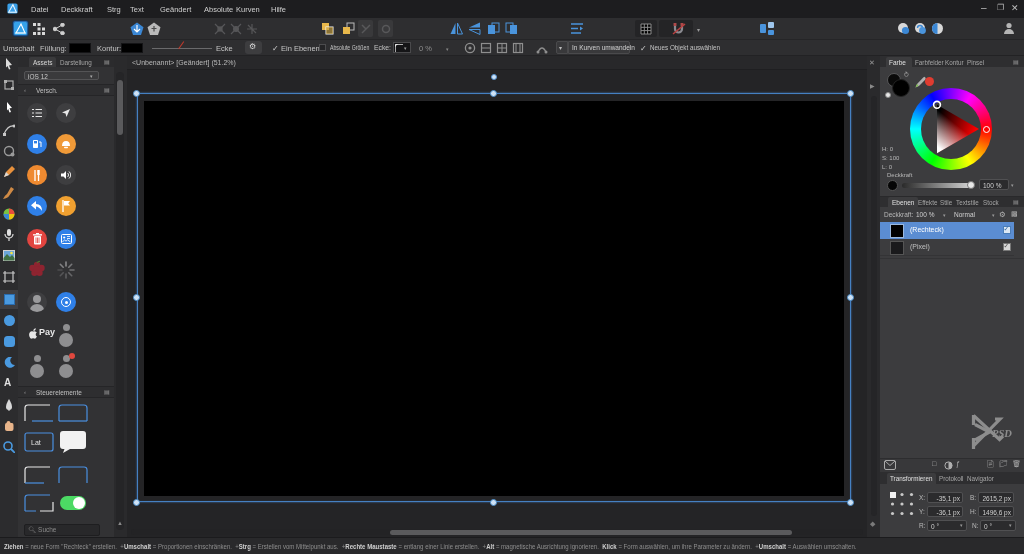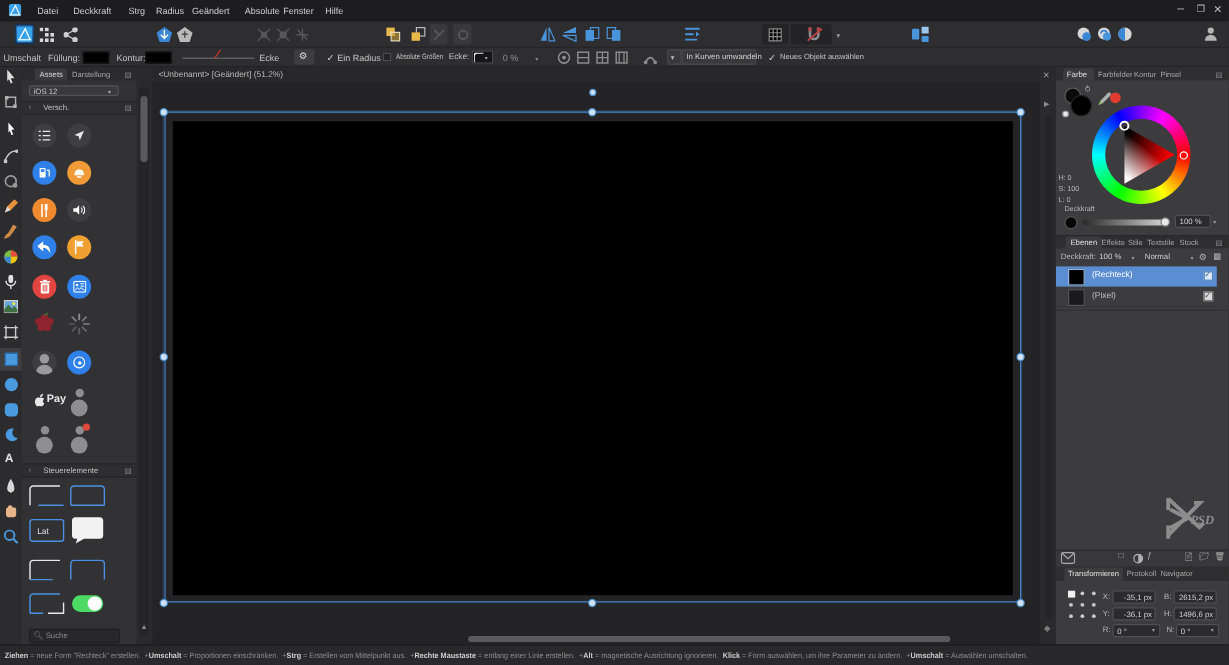--- a/index.html
+++ b/index.html
@@ -32,24 +32,24 @@
 <div id="root">
   <div id="menubar">
     <svg class="abs" style="left:7px;top:3px" width="11" height="11" viewBox="0 0 13 13">
         <rect x="0.5" y="0.5" width="12" height="12" rx="2" fill="#3aa0e8"></rect>
         <path d="M2 11 L7 2 L11 11 Z" fill="none" stroke="#eaf6ff" stroke-width="1.2"></path>
         <path d="M1 11 L12 11" stroke="#bfe4fb" stroke-width="1"></path>
       </svg>
     <span class="mi" style="left:31px">Datei</span>
     <span class="mi" style="left:61px">Deckkraft</span>
     <span class="mi" style="left:107px">Strg</span>
-    <span class="mi" style="left:130px">Radius</span>
+    <span class="mi" style="left:130px">Text</span>
     <span class="mi" style="left:160px">Geändert</span>
     <span class="mi" style="left:204px">Absolute</span>
-    <span class="mi" style="left:236px">Fenster</span>
+    <span class="mi" style="left:236px">Kurven</span>
     <span class="mi" style="left:271px">Hilfe</span>
     <span class="mi" style="left:981px;top:2px;font-size:10px;color:#bdbdbd">–</span>
     <span class="mi" style="left:997px;top:3px;font-size:8px;color:#bdbdbd">❐</span>
     <span class="mi" style="left:1011px;top:3px;font-size:9px;color:#bdbdbd">✕</span>
   </div>
   <div id="toolbar">
 
     <div class="abs" style="left:12px;top:2px;width:17px;height:17px;border-radius:3px;background:linear-gradient(#2a6bb0,#1d4f8a);border:1px solid #17324f"></div>
     <svg class="abs" style="left:14px;top:4px" width="13" height="13" viewBox="0 0 13 13">
         <rect width="13" height="13" rx="1.5" fill="#35a2ea"></rect>
@@ -191,21 +191,21 @@
     <span class="t" style="left:40px">Füllung:</span>
     <div class="abs" style="left:69px;top:2.5px;width:22px;height:10px;background:#000;border:1px solid #141416"></div>
     <span class="t" style="left:97px">Kontur:</span>
     <div class="abs" style="left:121px;top:2.5px;width:22px;height:10px;background:#000;border:1px solid #141416"></div>
     <div class="abs" style="left:152px;top:7.5px;width:60px;height:1px;background:#6a6a6c"></div>
     <div class="abs" style="left:180px;top:3px;width:9px;height:9px;border-left:1.5px solid #c0392b;transform:rotate(35deg)"></div>
     <span class="t" style="left:216px">Ecke</span>
     <div class="abs" style="left:245px;top:1px;width:17px;height:13px;background:#3d3d3f;border-radius:3px"></div>
     <span class="t" style="left:249px;top:2px;color:#d8d8d8;font-size:8px">⚙</span>
     <span class="t" style="left:272px;color:#d0d0d0;font-size:8px">✓</span>
-    <span class="t" style="left:281px">Ein Radius</span>
+    <span class="t" style="left:281px">Ein Ebenen</span>
     <div class="abs" style="left:319px;top:4px;width:7px;height:7px;background:#242426;border:1px solid #4c4c4e"></div>
     <span class="t" style="left:330px;font-size:6.5px;transform:scale(0.8,1);transform-origin:0 50%">Absolute Größen</span>
     <span class="t" style="left:374px;font-size:6.8px">Ecke:</span>
     <div class="abs" style="left:393px;top:2px;width:18px;height:11px;background:#151517;border:1px solid #4a4a4c"></div>
       <svg class="abs" style="left:395px;top:3.5px" width="8" height="8" viewBox="0 0 8 8">
         <path d="M0 8 L0 3 Q0 0 3 0 L8 0" fill="none" stroke="#e8e8e8" stroke-width="1.4"></path>
       </svg>
     <span class="abs" style="left:404px;top:5px;font-size:5px;color:#999">▾</span>
     <span class="t" style="left:419px;color:#8e8e8e">0 %</span>
     <span class="abs" style="left:446px;top:6px;font-size:5px;color:#888">▾</span>

